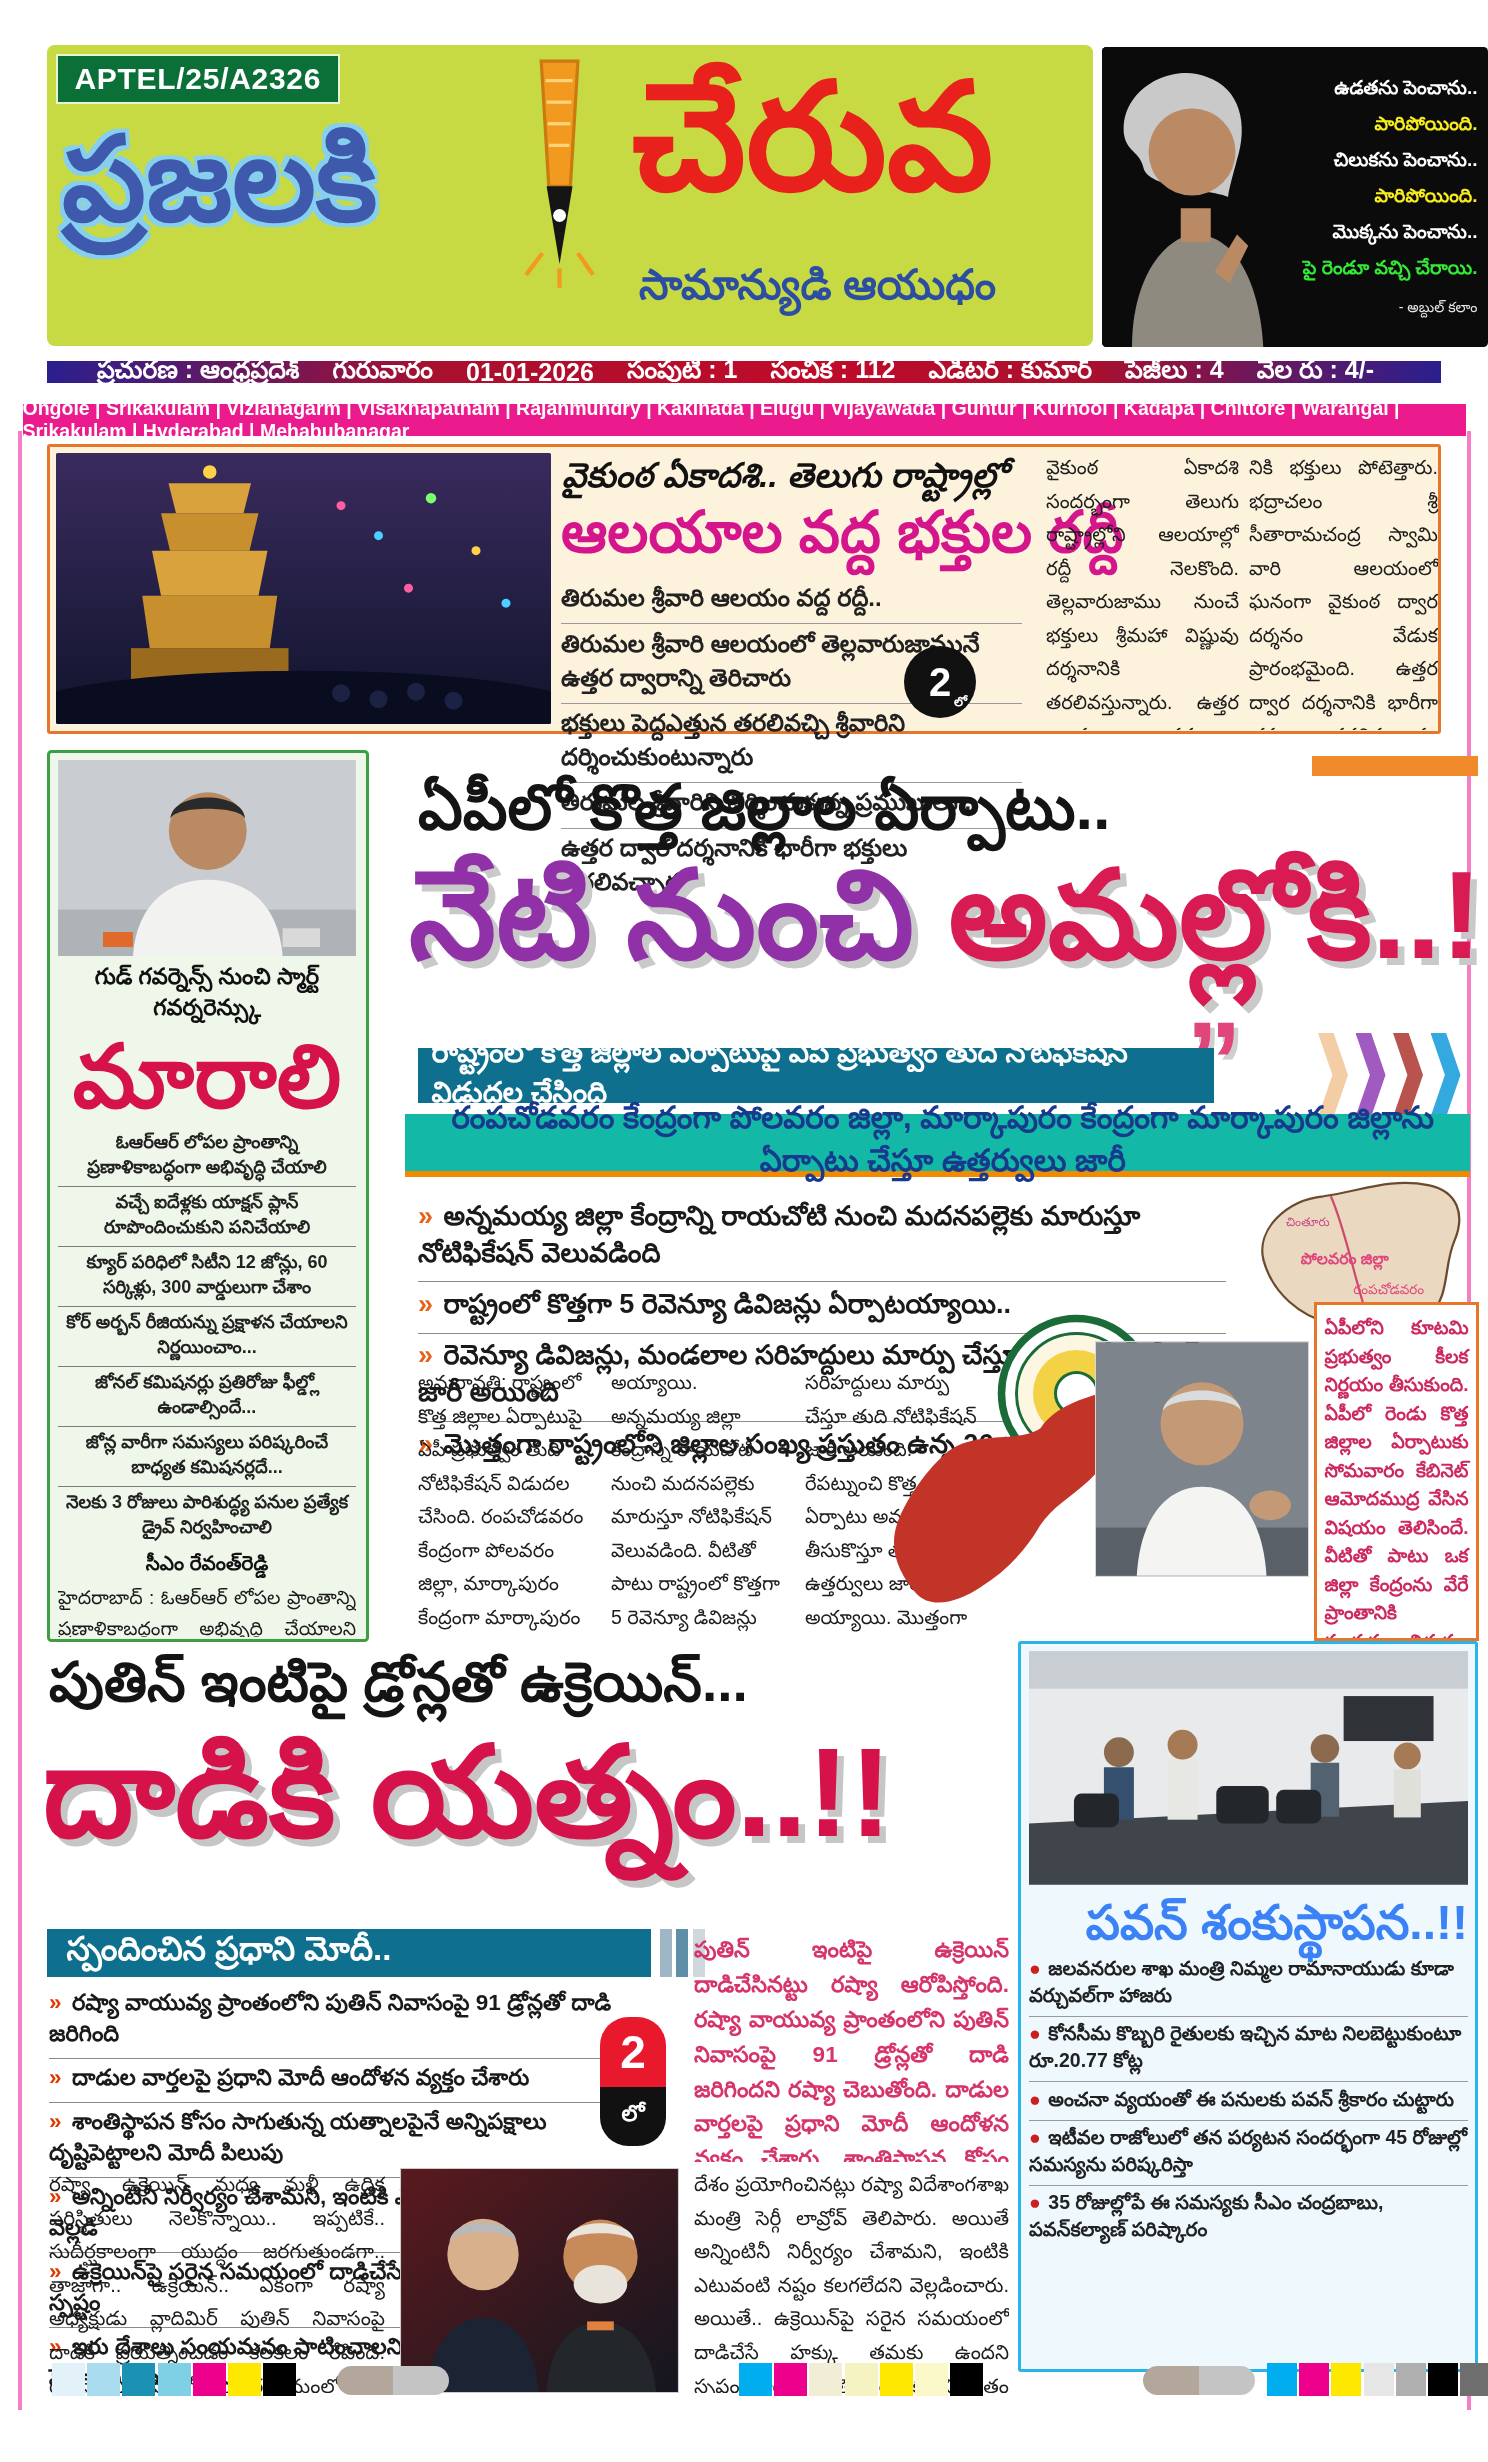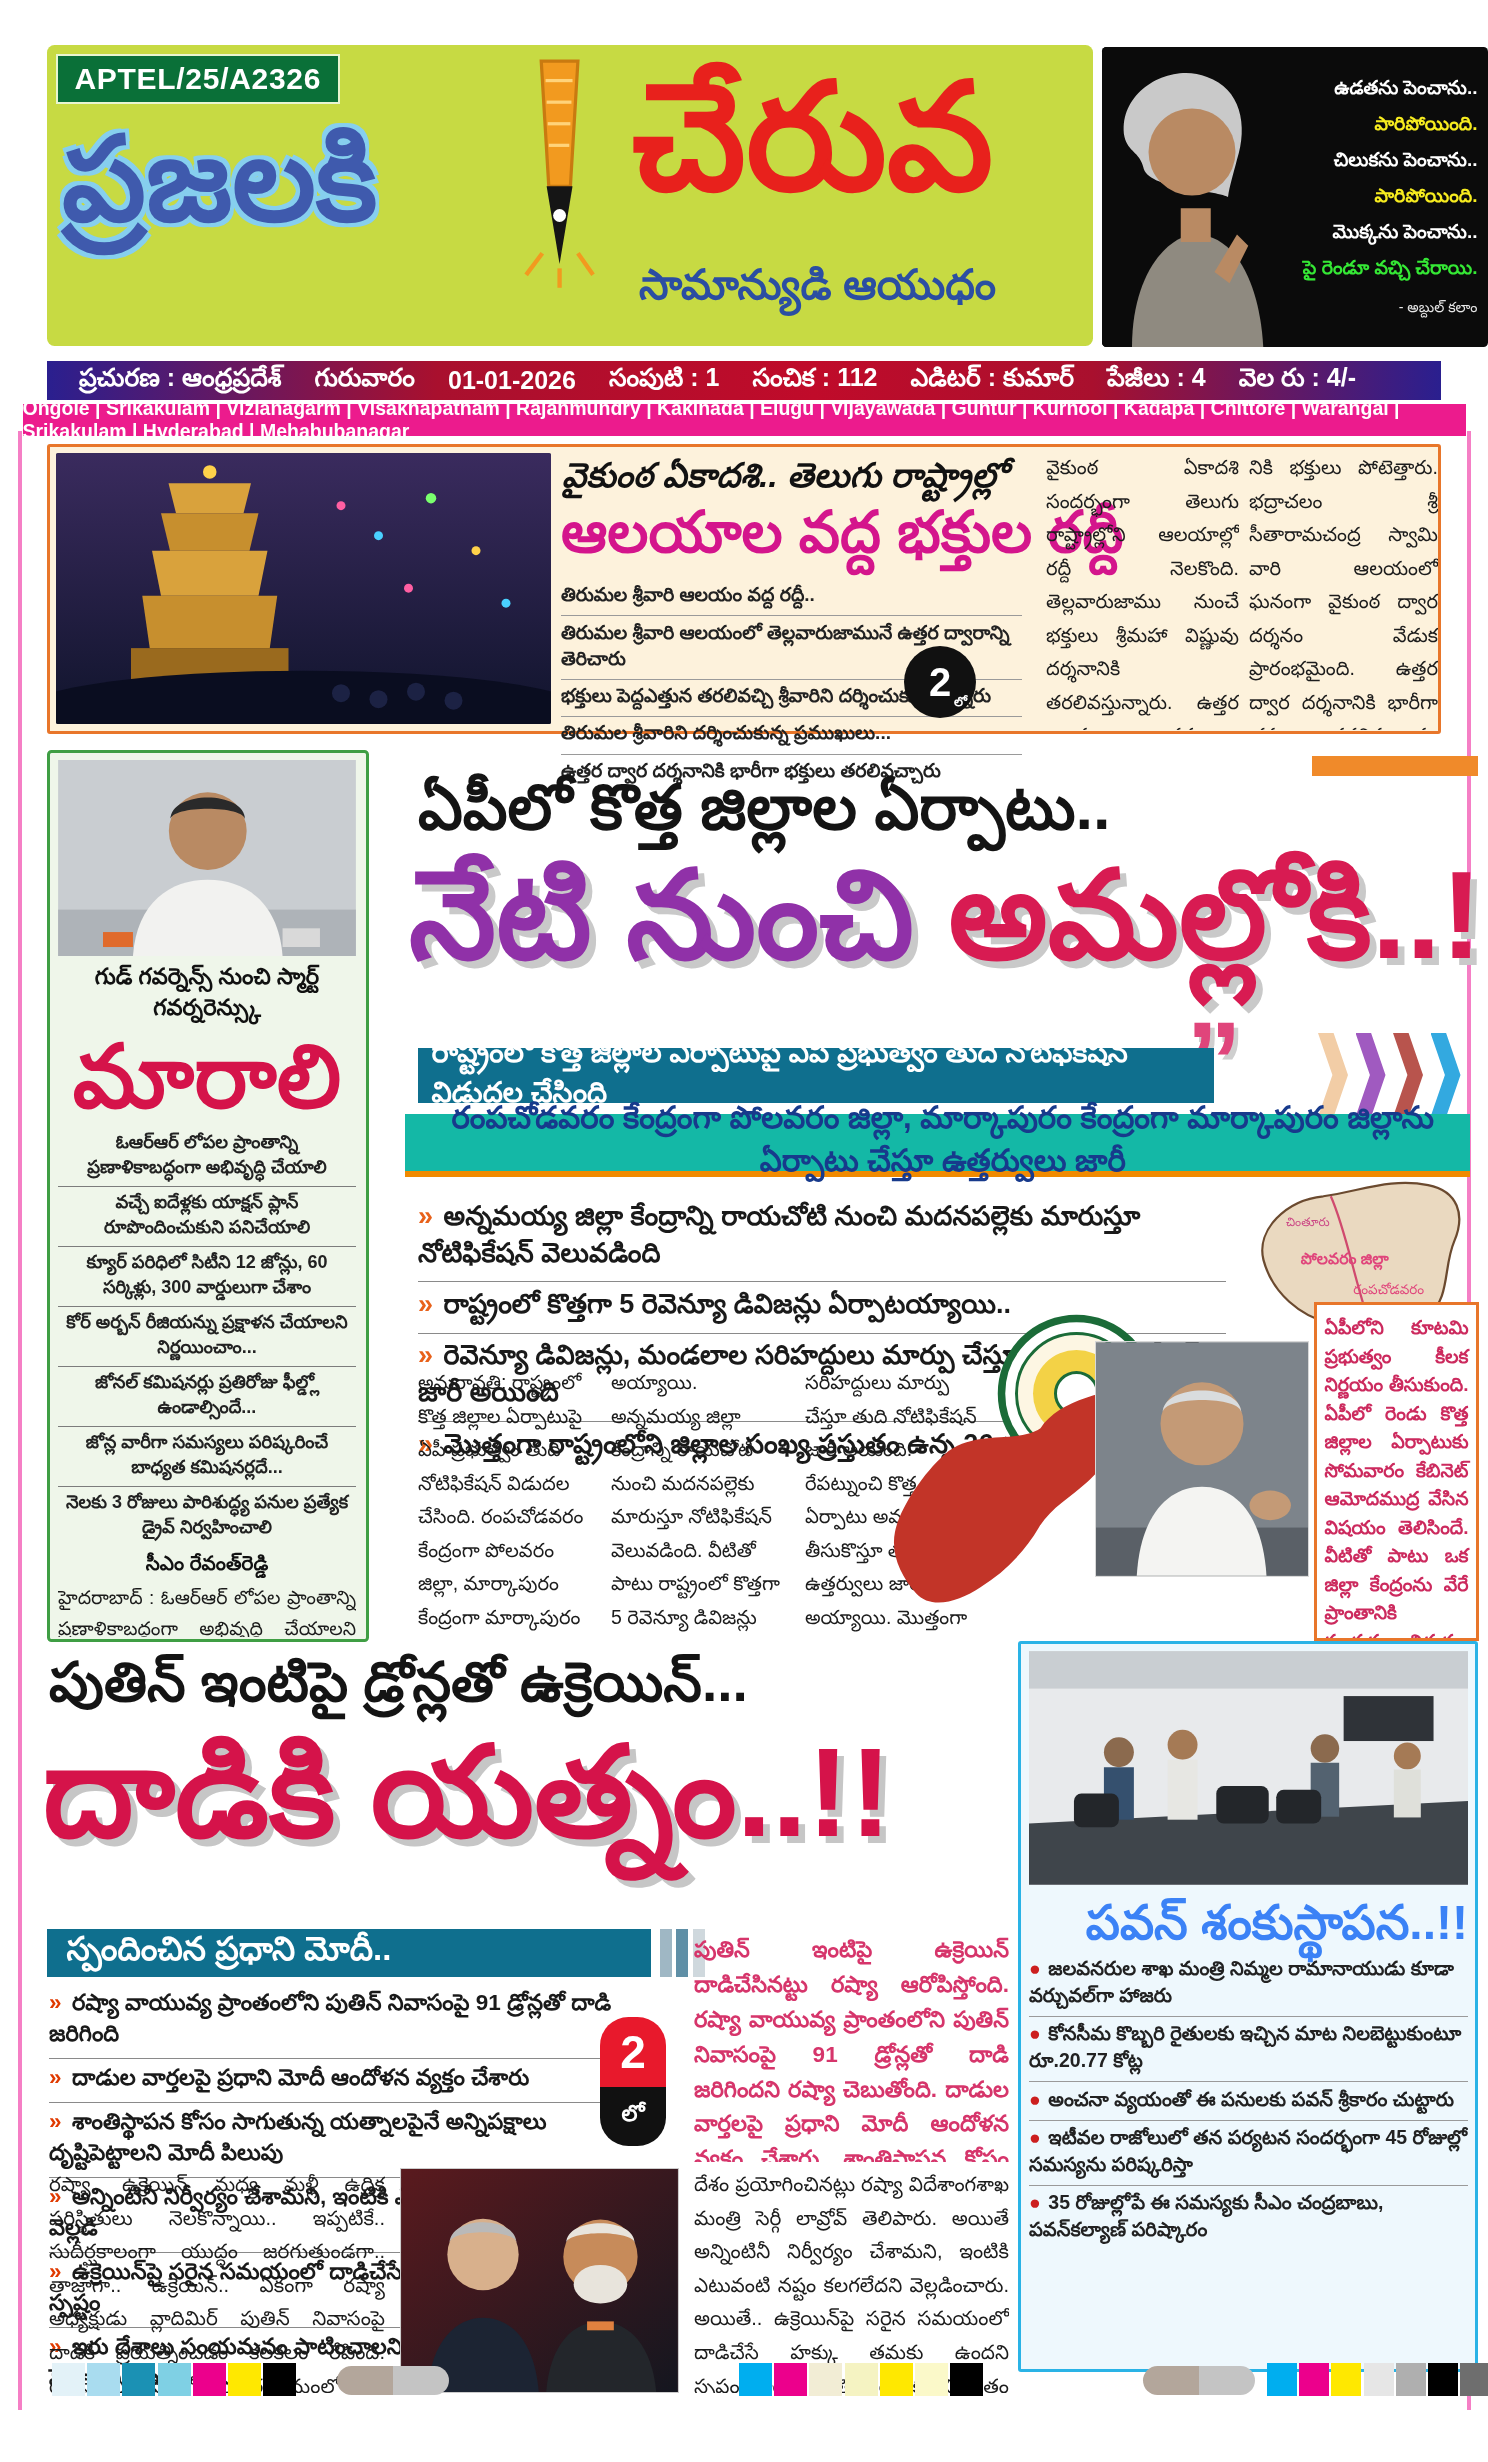--- a/index.html
+++ b/index.html
@@ -23,33 +23,33 @@
   .mh-title2 { left:634px; top:41px; font-size:150px; font-weight:bold; color:#e8211c; }
   .mh-tag { left:641px; top:249px; font-size:42px; font-weight:bold; color:#2b4ea2; }
 
   .mh-kalam { left:1102px; top:47px; width:386px; height:300px; background:#0b0b0b; border-radius:4.5px; overflow:hidden; }
   .kalam-photo { position:absolute; left:0; top:0; width:180px; height:300px; }
   .kq-wrap { position:absolute; right:10.5px; top:22.5px; width:214px; text-align:right; line-height:1.9;
              font-size:19px; font-weight:bold; }
   .kq-attr { font-size:14.2px; font-weight:normal; color:#e7e7e7; margin-top:7.5px; }
 
   
-  .pubbar { left:47px; top:361px; width:1394px; height:39px;
+  .pubbar { left:47px; top:361px; width:1394px; height:22px;
             background:linear-gradient(90deg,#2a1f8f 0%,#a9102e 28%,#c00b2a 55%,#a9102e 75%,#2a1f8f 100%);
-            color:#fff; font-weight:bold; font-size:25px; display:flex; align-items:center; gap:33px; padding-left:32px; }
+            color:#fff; font-weight:bold; font-size:25px; display:flex; align-items:center; gap:33px; padding-left:50px; }
   .cities { left:22.5px; top:404px; width:1443px; height:31.5px; background:#ec1b8d; color:#fff;
             font-size:19.5px; font-weight:bold; display:flex; align-items:center; justify-content:center; }
 
   
   .ts-box { left:47px; top:444px; width:1394px; height:290px; border:3px solid #e8762a; background:#fdf2dc; border-radius:3px; }
   .ts-photo { left:56px; top:453px; width:495px; height:271px; overflow:hidden; border-radius:2.2px; }
   .ts-kicker { left:562px; top:456px; font-size:34px; font-weight:bold; color:#121212;font-style:italic; }
   .ts-headline { left:561px; top:498px; font-size:58px; font-weight:bold; color:#d4158c; }
   .ts-points { left:561px; top:579px; width:461px; }
-  .ts-point { font-size:19px; font-weight:bold; color:#222; padding:5.2px 0; border-bottom:1.5px solid #9a9a9a; }
+  .ts-point { font-size:24px; font-weight:bold; color:#222; padding:5.2px 0; border-bottom:1.5px solid #9a9a9a; }
   .ts-point:last-child { border-bottom:none; }
   .ts-badge { left:904px; top:646px; width:72px; height:72px; background:#111; border-radius:50%;
               color:#fff; font-weight:bold; font-size:40px; display:flex; align-items:center; justify-content:center; }
   .ts-badge .lo { position:absolute; bottom:6px; right:9px; font-size:12.7px; }
   .ts-col { top:451px; height:279px; font-size:19.5px; line-height:1.72; text-align:justify; color:#1c1c1c; overflow:hidden; }
   .ts-col1 { left:1046px; width:193px; }
   .ts-col2 { left:1249px; width:189px; }
 
   
   .sb-box { left:47px; top:750px; width:322px; height:892px; border:3.7px solid #3f9e44; background:#eff6ea; border-radius:4.5px; }

